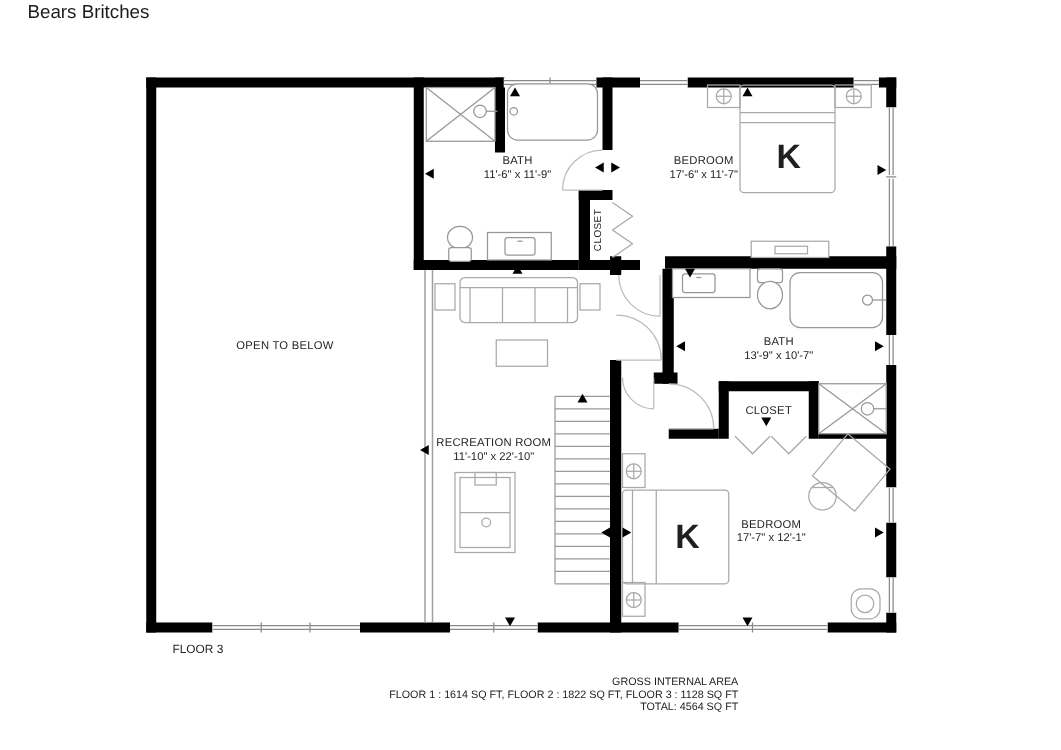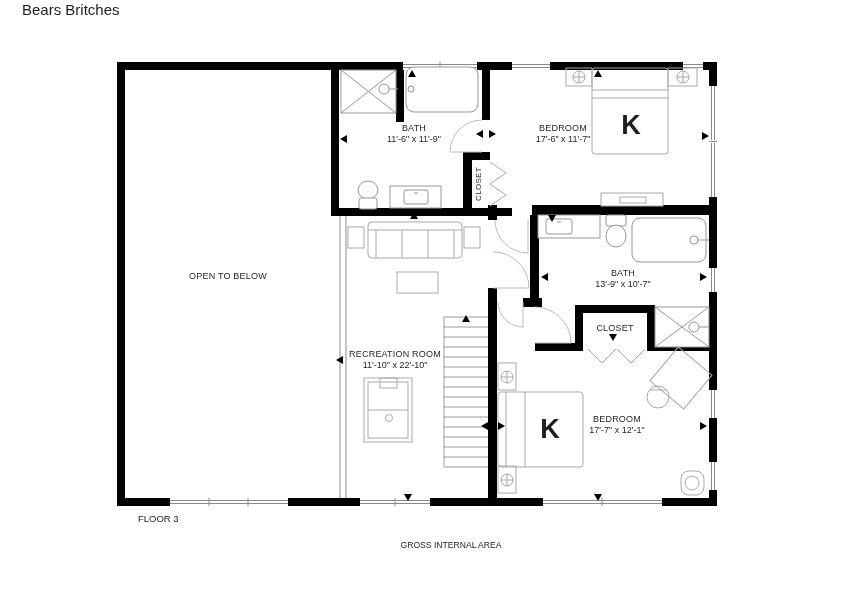--- a/index.html
+++ b/index.html
@@ -384,15 +384,17 @@
       <text class="room-name" x="617" y="422">BEDROOM</text>
       <text class="room-dims" x="617" y="433">17'-7" x 12'-1"</text>
       <text class="k-label" x="550" y="438">K</text>
     </g>
 
     <text class="floor-label" x="138" y="522">FLOOR 3</text>
   </svg>
 
   <div class="footer">
     <div>GROSS INTERNAL AREA</div>
+    <div>FLOOR 1 : 1614 SQ FT, FLOOR 2 : 1822 SQ FT, FLOOR 3 : 1128 SQ FT</div>
+    <div>TOTAL: 4564 SQ FT</div>
   </div>
 
 </div>
 
 </body></html>

